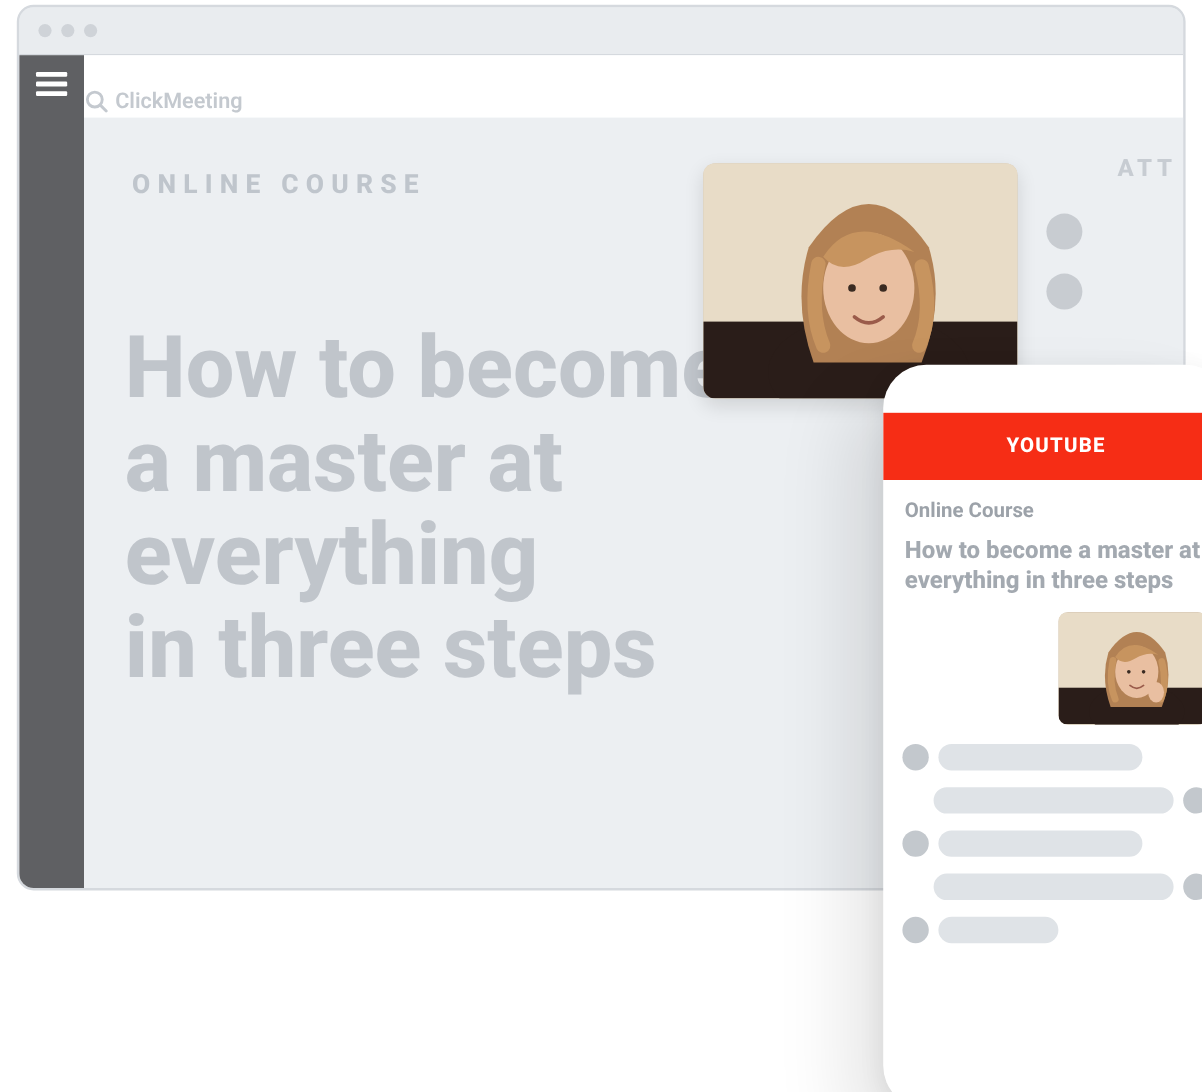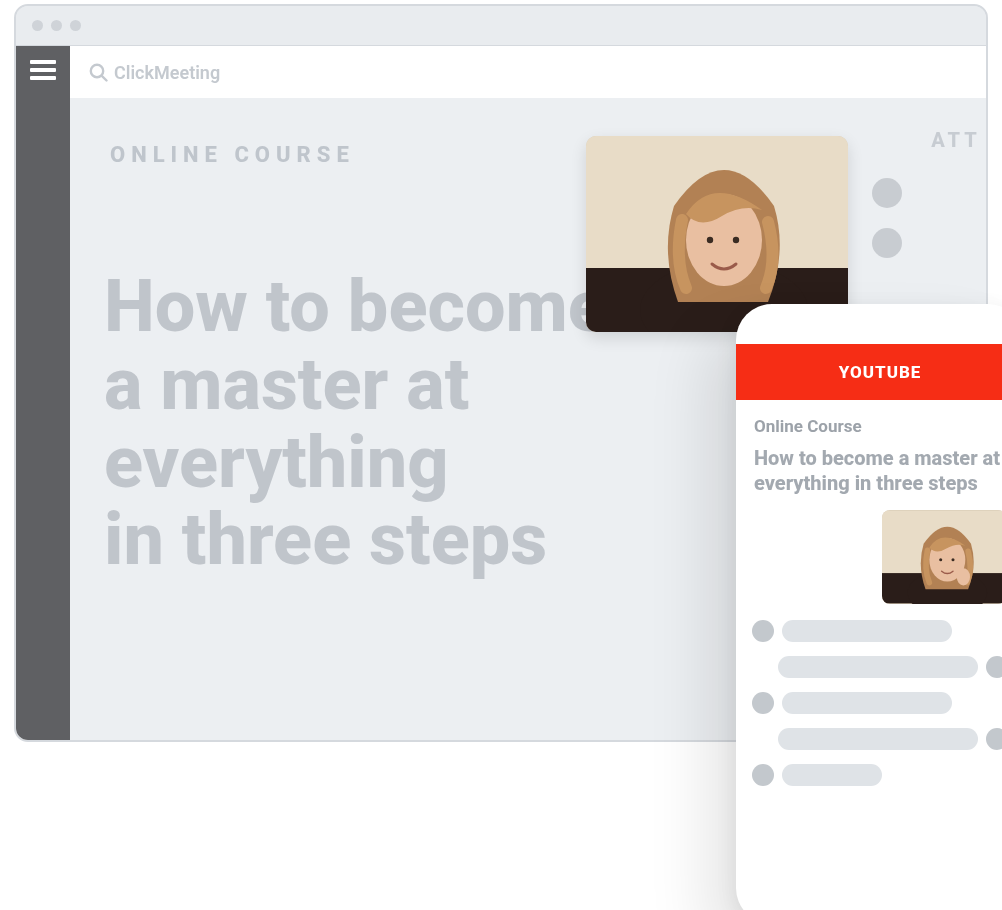--- a/index.html
+++ b/index.html
@@ -64,26 +64,25 @@
   }
   .hamburger span {
     display: block;
     height: 4px;
     background: #ffffff;
     border-radius: 1px;
   }
 
   .topbar {
     position: absolute;
-    left: 54px; right: 0; top: 0;
+    left: 54px; right: 0; top: 12px;
     height: 52px;
     background: #ffffff;
     display: flex;
     align-items: center;
-    padding-left: 18px;
   }
   .logo {
     display: flex;
     align-items: center;
     gap: 6px;
     color: #c4c9cf;
     font-weight: 600;
     font-size: 18px;
   }
   .logo svg { flex-shrink: 0; }

